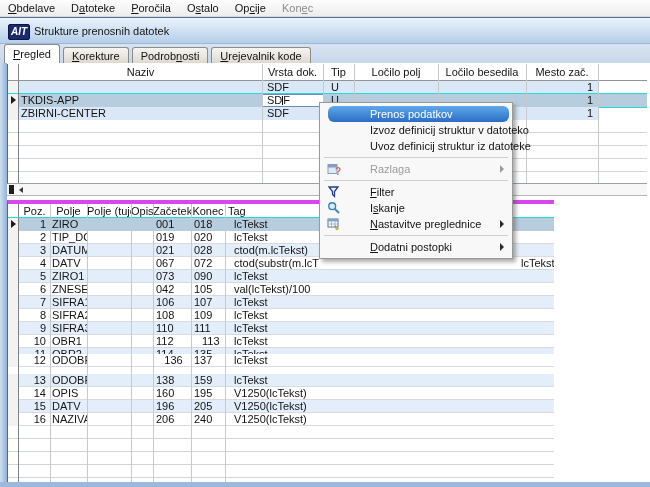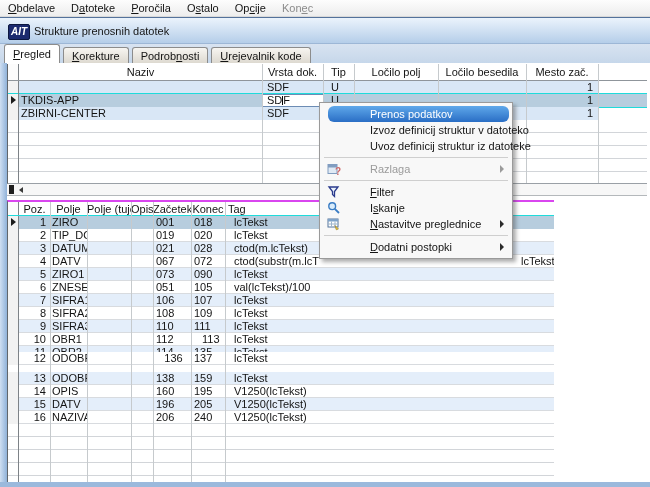--- a/index.html
+++ b/index.html
@@ -113,21 +113,21 @@
       <div class="gline abs" style="left: 315px; top: 0px; height: 120px; position: absolute;"></div>
       <div class="gline abs" style="left: 346px; top: 0px; height: 120px; position: absolute;"></div>
       <div class="gline abs" style="left: 430px; top: 0px; height: 120px; position: absolute;"></div>
       <div class="gline abs" style="left: 518px; top: 0px; height: 120px; position: absolute;"></div>
       <div class="gline abs" style="left: 590px; top: 0px; height: 120px; position: absolute;"></div>
     </div>
   <div id="hscroll" class="abs">
     <div id="hthumb" class="abs"></div>
     <div id="harrow" class="abs"></div>
   </div>
-  <div id="lower-grid" class="abs grid" style="left:7px;top:200px;width:547px;height:287px;border-left:1px solid #61666b;border-top:2px solid #d946ef;box-sizing:border-box;overflow:hidden;padding-left:7px;">
+  <div id="lower-grid" class="abs grid" style="left:7px;top:200px;width:547px;height:287px;border-left:1px solid #61666b;border-top:4px solid #d946ef;box-sizing:border-box;overflow:hidden;padding-left:7px;">
       <div style="left: 0px; top: 0px; width: 643px; height: 14px; border-bottom: 1px solid rgb(143, 149, 155); box-sizing: border-box; position: absolute;">
         <div style="left: 0px; top: 0px; width: 11px; height: 13px; position: absolute; background: rgb(252, 252, 252); border-right: 1px solid rgb(125, 130, 135); box-sizing: border-box;"></div>
         <div class="hcell" style="left: 11px; top: 0px; width: 31px; line-height: 14px; text-align: center; padding-left: 0px; box-sizing: border-box;">Poz.</div>
         <div class="hcell" style="left: 42px; top: 0px; width: 37px; line-height: 14px; text-align: center; padding-left: 0px; box-sizing: border-box;">Polje</div>
         <div class="hcell" style="left: 79px; top: 0px; width: 44px; line-height: 14px; text-align: center; padding-left: 0px; box-sizing: border-box;">Polje (tuje)</div>
         <div class="hcell" style="left: 123px; top: 0px; width: 22px; line-height: 14px; text-align: center; padding-left: 0px; box-sizing: border-box;">Opis</div>
         <div class="hcell" style="left: 145px; top: 0px; width: 38px; line-height: 14px; text-align: center; padding-left: 0px; box-sizing: border-box;">Začetek</div>
         <div class="hcell" style="left: 183px; top: 0px; width: 34px; line-height: 14px; text-align: center; padding-left: 0px; box-sizing: border-box;">Konec</div>
         <div class="hcell" style="left: 217px; top: 0px; width: 341px; line-height: 14px; text-align: left; padding-left: 3px; box-sizing: border-box;">Tag</div>
       </div>
@@ -170,21 +170,21 @@
         <div class="cell" style="left: 11px; top: 0px; width: 31px; text-align: right; padding-left: 0px; padding-right: 4px; box-sizing: border-box;">5</div>
         <div class="cell" style="left: 42px; top: 0px; width: 37px; text-align: left; padding-left: 2px; padding-right: 0px; box-sizing: border-box;">ZIRO1</div>
         <div class="cell" style="left: 145px; top: 0px; width: 38px; text-align: left; padding-left: 3px; padding-right: 0px; box-sizing: border-box;">073</div>
         <div class="cell" style="left: 183px; top: 0px; width: 34px; text-align: left; padding-left: 3px; padding-right: 0px; box-sizing: border-box;">090</div>
         <div class="cell" style="left: 217px; top: 0px; width: 341px; text-align: left; padding-left: 9px; padding-right: 0px; box-sizing: border-box;">lcTekst</div>
       </div>
       <div class="row" style="left: 0px; top: 79px; width: 643px; height: 13px; position: absolute; background: rgb(255, 255, 255); border-top: none; border-bottom: 1px solid rgb(216, 219, 223);">
         <div class="selcol" style="left: 0px; top: 0px; width: 11px; height: 13px;"></div>
         <div class="cell" style="left: 11px; top: 0px; width: 31px; text-align: right; padding-left: 0px; padding-right: 4px; box-sizing: border-box;">6</div>
         <div class="cell" style="left: 42px; top: 0px; width: 37px; text-align: left; padding-left: 2px; padding-right: 0px; box-sizing: border-box;">ZNESEK</div>
-        <div class="cell" style="left: 145px; top: 0px; width: 38px; text-align: left; padding-left: 3px; padding-right: 0px; box-sizing: border-box;">051</div>
+        <div class="cell" style="left: 145px; top: 0px; width: 38px; text-align: left; padding-left: 3px; padding-right: 0px; box-sizing: border-box;">042</div>
         <div class="cell" style="left: 183px; top: 0px; width: 34px; text-align: left; padding-left: 3px; padding-right: 0px; box-sizing: border-box;">105</div>
         <div class="cell" style="left: 217px; top: 0px; width: 341px; text-align: left; padding-left: 9px; padding-right: 0px; box-sizing: border-box;">val(lcTekst)/100</div>
       </div>
       <div class="row" style="left: 0px; top: 92px; width: 643px; height: 13px; position: absolute; background: rgb(228, 238, 250); border-top: none; border-bottom: 1px solid rgb(216, 219, 223);">
         <div class="selcol" style="left: 0px; top: 0px; width: 11px; height: 13px;"></div>
         <div class="cell" style="left: 11px; top: 0px; width: 31px; text-align: right; padding-left: 0px; padding-right: 4px; box-sizing: border-box;">7</div>
         <div class="cell" style="left: 42px; top: 0px; width: 37px; text-align: left; padding-left: 2px; padding-right: 0px; box-sizing: border-box;">SIFRA1</div>
         <div class="cell" style="left: 145px; top: 0px; width: 38px; text-align: left; padding-left: 3px; padding-right: 0px; box-sizing: border-box;">106</div>
         <div class="cell" style="left: 183px; top: 0px; width: 34px; text-align: left; padding-left: 3px; padding-right: 0px; box-sizing: border-box;">107</div>
         <div class="cell" style="left: 217px; top: 0px; width: 341px; text-align: left; padding-left: 9px; padding-right: 0px; box-sizing: border-box;">lcTekst</div>

